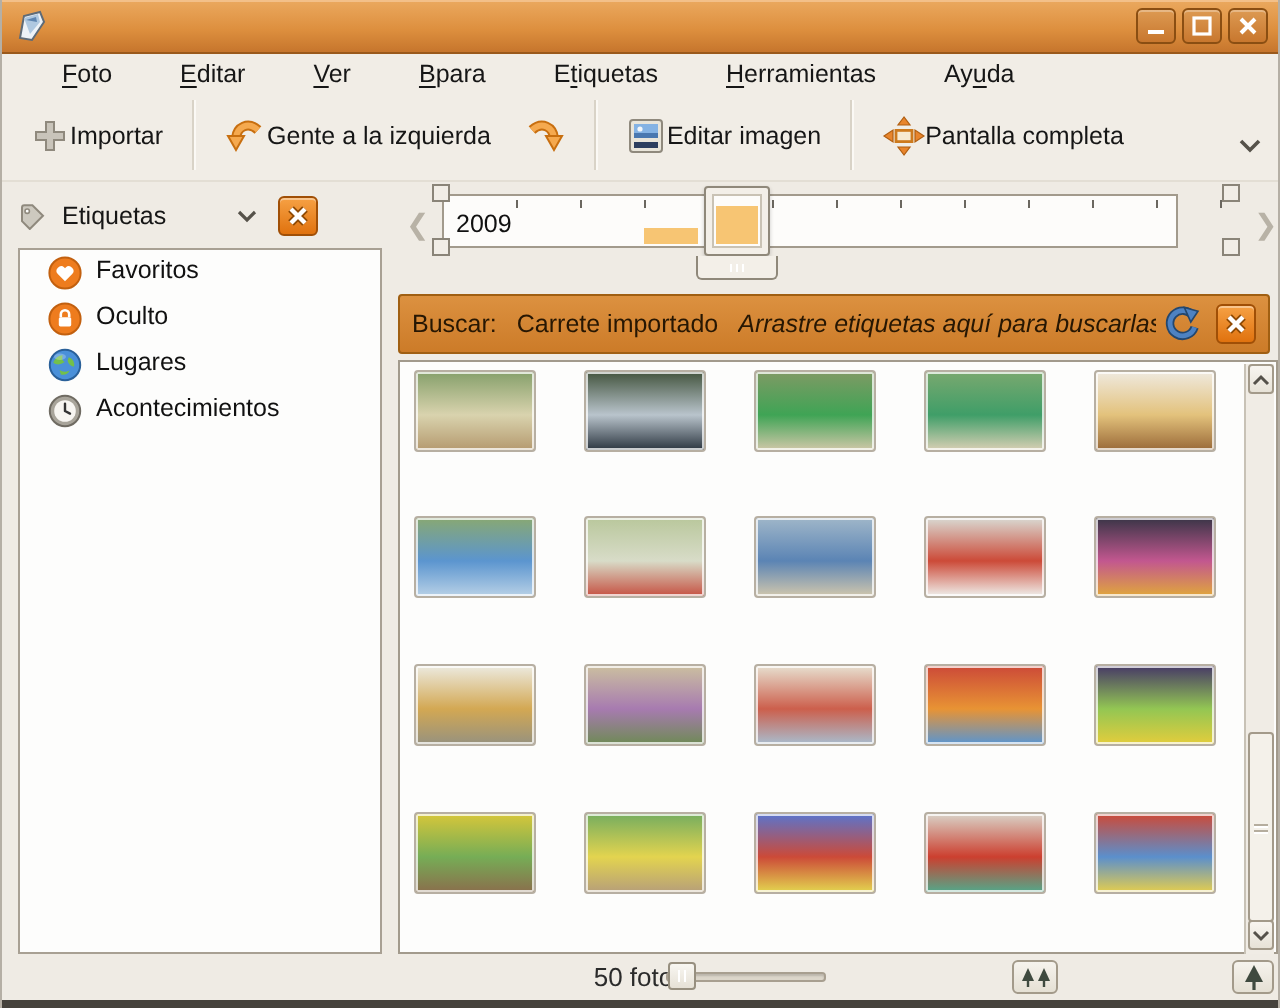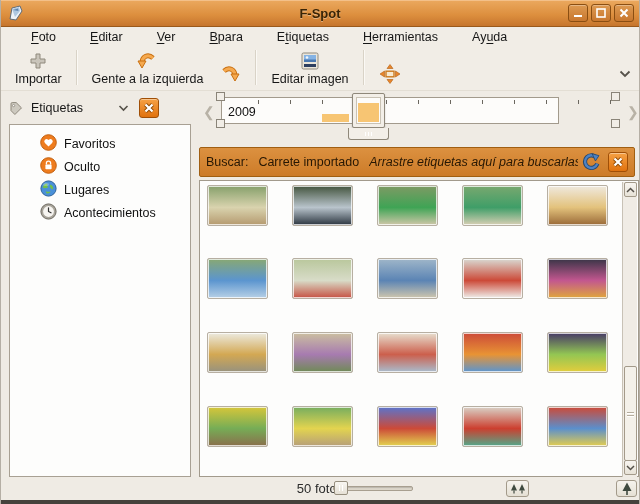--- a/index.html
+++ b/index.html
@@ -18,40 +18,40 @@
     background:linear-gradient(#DD9A52 0%,#C8772E 100%);display:flex;align-items:center;justify-content:center;
     color:#fff;font-weight:bold;font-size:10px;box-shadow:inset 0 1px 0 rgba(255,255,255,.3);}
   
   .menubar{position:absolute;left:0;top:27px;width:100%;height:19px;background:#F1EDE6;
     display:flex;align-items:center;padding-left:6px;font-size:12.5px;color:#161616;}
   .menu-item{padding:0 8px;margin-right:2px;cursor:default;margin-left:16px;}
   .menu-item u{text-underline-offset:2px;}
   
   .toolbar{position:absolute;left:0;top:46px;width:100%;height:45px;background:#F1EDE6;
     display:flex;align-items:stretch;padding:1px 0 2px 6px;border-bottom:1px solid #E3DED4;}
-  .tbtn{display:flex;flex-direction:column;align-items:center;justify-content:flex-end;
+  .tbtn{display:flex;align-items:center;justify-content:flex-end;
     padding:2px 7px 1px;font-size:12.5px;color:#161616;border:1px solid transparent;border-radius:3px;}
   .tbtn .ticon{height:24px;display:flex;align-items:center;justify-content:center;}
   .tbtn.active{background:#EAE5DA;border:1px solid #A09682;box-shadow:inset 0 1px 3px rgba(0,0,0,.14);}
   .tsep{width:0;border-left:1px solid #D9D3C7;border-right:1px solid #FBF9F5;margin:3px 6px;}
   .tb-overflow{position:absolute;right:8px;top:18px;}
   
   .tags-header{position:absolute;left:8px;top:95px;width:150px;height:26px;display:flex;align-items:center;font-size:12.5px;color:#161616;}
   .tags-header .lbl{margin-left:8px;}
   .tags-header .chev{margin-left:auto;margin-right:10px;}
   .xbtn{width:20px;height:20px;border:1px solid #A04F06;border-radius:3px;
     background:linear-gradient(#F6A144 0%,#E0720E 100%);display:flex;align-items:center;justify-content:center;
     box-shadow:inset 0 1px 0 rgba(255,255,255,.4);}
   .sidebar{position:absolute;left:8px;top:124px;width:182px;height:353px;background:#FDFDFC;
     border:1px solid #A8A093;padding-top:3px;}
-  .tag-row{display:flex;align-items:flex-end;height:23px;padding-left:30px;font-size:12.5px;color:#111;}
+  .tag-row{display:flex;align-items:flex-start;height:23px;padding-left:14px;font-size:12.5px;color:#111;}
   .tag-row .ticn{width:17px;height:17px;margin-right:7px;flex:none;display:flex;}
   
   .timeline{position:absolute;left:198px;top:92px;width:440px;height:50px;}
-  .tl-strip{position:absolute;left:22px;top:5px;width:338px;height:27px;background:#FDFCFA;border:1px solid #A29A8C;}
+  .tl-strip{position:absolute;left:22px;top:5px;width:368px;height:27px;background:#FDFCFA;border:1px solid #A29A8C;}
   .tl-tick{position:absolute;top:2px;width:1px;height:4px;background:#6B675F;}
   .tl-year{position:absolute;left:6px;top:7px;font-size:12.5px;color:#111;}
   .tl-smallbar{position:absolute;left:100px;bottom:1px;width:27px;height:8px;background:#F7C573;}
   .tl-handle{position:absolute;left:153px;top:1px;width:33px;height:35px;background:#F3EFE8;
     border:1px solid #8F887A;border-radius:2px;box-shadow:0 1px 2px rgba(0,0,0,.2);}
   .tl-handle .inner{position:absolute;left:3px;top:3px;right:3px;bottom:3px;background:#FDFCFA;border:1px solid #C9C2B4;}
   .tl-handle .bar{position:absolute;left:1px;right:1px;bottom:1px;height:78%;background:#F7C573;}
   .tl-tab{position:absolute;left:149px;top:36px;width:41px;height:12px;background:#F3EFE8;
     border:1px solid #8F887A;border-top:none;border-radius:0 0 3px 3px;display:flex;align-items:center;justify-content:center;gap:2px;}
   .tl-tab i{display:block;width:1px;height:4px;background:#9A948A;border-right:1px solid #fff;}
@@ -90,21 +90,20 @@
 <body>
 
 <div id="win">
 
   <div class="titlebar">
     <svg class="appicon" viewBox="0 0 19 19">
       <path d="M3 15 L5 4 L13 2 L15 7 L9 16 Z" fill="#EDF2F7" stroke="#5E6B78" stroke-width="1"></path>
       <path d="M5 5 L12 3 L13 7 L8 13 Z" fill="#AFC8E0"></path>
       <path d="M6 6 L11 4.5 L11.5 7 Z" fill="#5E85B0"></path>
     </svg>
-    <span class="app-title">F-Spot</span>
     <div class="winbtns">
       <div class="winbtn">
         <svg width="10" height="10" viewBox="0 0 10 10">
             <rect x="1" y="7" width="8" height="2" fill="#fff"></rect>
           </svg>
       </div>
       <div class="winbtn">
         <svg width="10" height="10" viewBox="0 0 10 10">
             <rect x="1" y="1" width="8" height="8" fill="none" stroke="#fff" stroke-width="1.6"></rect>
           </svg>
@@ -175,20 +174,21 @@
         <svg width="22" height="20" viewBox="0 0 22 20">
           <g fill="#E8852C" stroke="#B05E10" stroke-width="0.6">
             <path d="M11 0.5 L8 4.5 h6 z"></path>
               <path d="M11 19.5 L8 15.5 h6 z"></path>
             <path d="M1 10 L5.5 7 v6 z"></path>
               <path d="M21 10 L16.5 7 v6 z"></path>
           </g>
           <rect x="7" y="7.2" width="8" height="5.6" fill="#F7EAD2" stroke="#CD7A1D" stroke-width="1.4"></rect>
         </svg>
       </span>
+      <span>Pantalla completa</span>
     </div>
     <span class="tb-overflow">
       <svg width="12" height="8" viewBox="0 0 12 8">
           <path d="M1.5 1.5 L6 6 L10.5 1.5" fill="none" stroke="#56524A" stroke-width="1.8"></path>
         </svg>
     </span>
   </div>
 
   <div class="tags-header">
     <svg width="14" height="14" viewBox="0 0 14 14">

